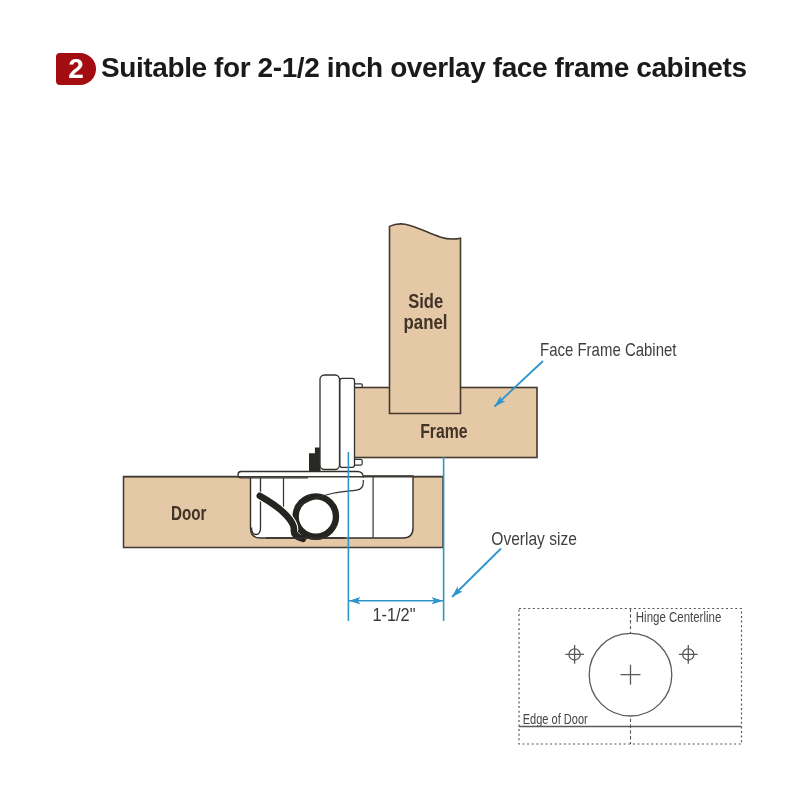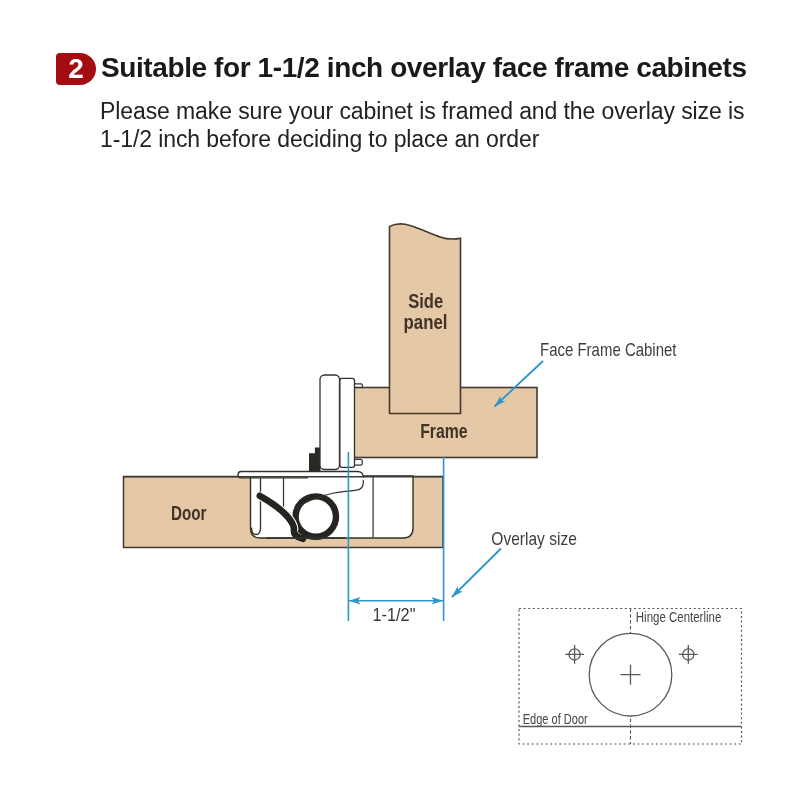--- a/index.html
+++ b/index.html
@@ -12,23 +12,22 @@
   letter-spacing:-0.4px;white-space:nowrap;}
 #sub{position:absolute;left:100px;top:98px;font-size:23px;color:#222222;line-height:27.5px;letter-spacing:-0.1px;
   white-space:nowrap;}
 </style>
 </head>
 <body>
 <div id="page">
 
 <div id="badge">2</div>
 
-<div id="title">Suitable for 1-1/2 inch overlay face frame cabinets</div>
+<div id="title">Suitable for 2-1/2 inch overlay face frame cabinets</div>
 
-<div id="sub">Please make sure your cabinet is framed and the overlay size is<br>1-1/2 inch before deciding to place an order</div>
 <svg width="800" height="800" viewBox="0 0 800 800" style="position:absolute;left:0;top:0;">
 <defs>
 <marker id="arrL" viewBox="0 0 12 8" refX="0.5" refY="4" markerWidth="12" markerHeight="8" markerUnits="userSpaceOnUse" orient="auto">
 <path d="M12,0.3 L0.5,4 L12,7.7 L9.3,4 Z" fill="#2e95cc"></path>
 </marker>
 <marker id="arrR" viewBox="0 0 12 8" refX="11.5" refY="4" markerWidth="12" markerHeight="8" markerUnits="userSpaceOnUse" orient="auto">
 <path d="M0,0.3 L11.5,4 L0,7.7 L2.7,4 Z" fill="#2e95cc"></path>
 </marker>
 </defs>
 

